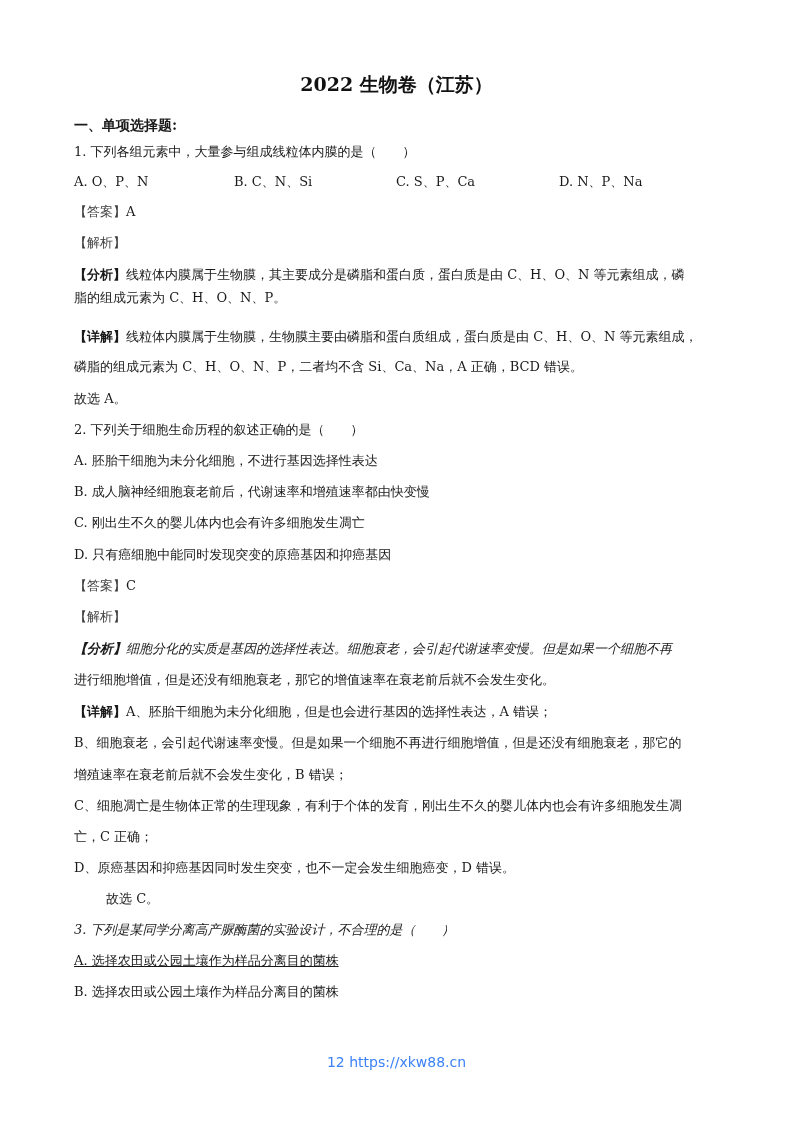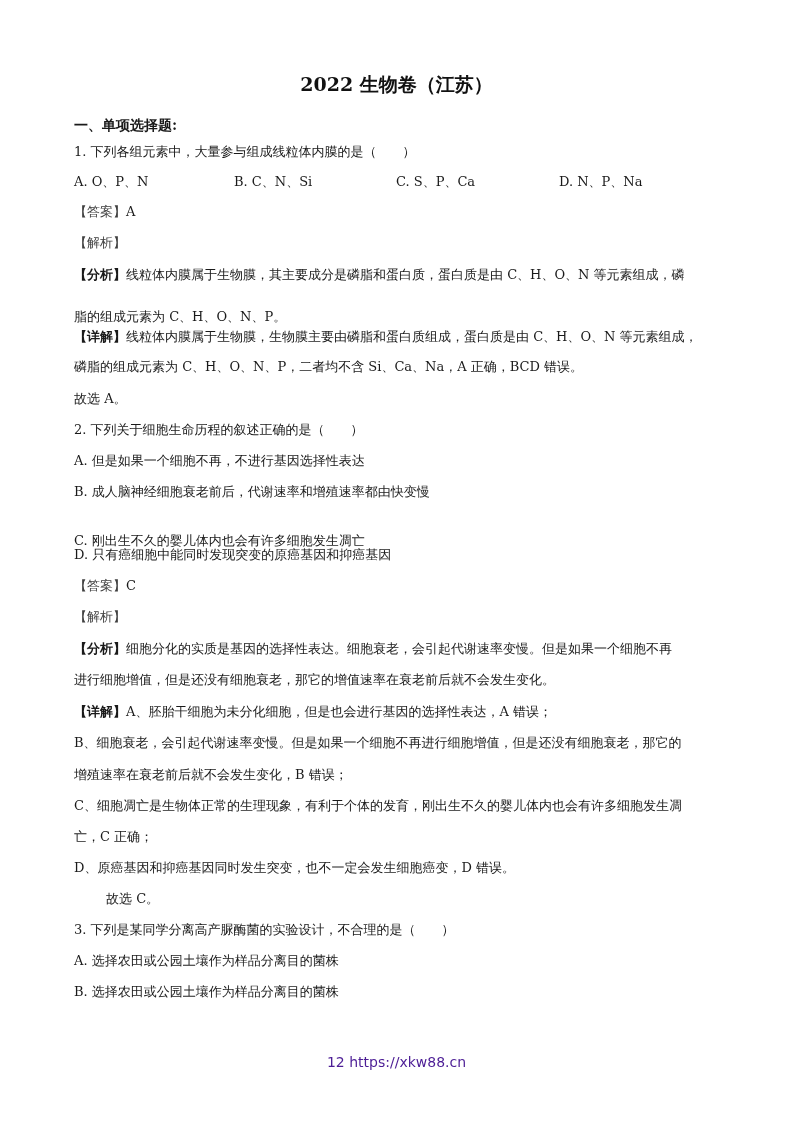--- a/index.html
+++ b/index.html
@@ -16,21 +16,21 @@
     .line {
       position: absolute; left: 74px; font-size: 13px; line-height: 18px;
       white-space: nowrap; color: #1a1a1a;
     }
     .section { font-weight: bold; font-size: 14px; }
     .tag-blue { color: #404040; }
     .tag-black { font-weight: bold; }
     .footer {
       position: absolute; left: 0; width: 793px; top: 1054px; text-align: center;
       font-family: "DejaVu Sans", "Liberation Sans", sans-serif;
-      font-size: 14px; color: #4c1d95;
+      font-size: 14px; color: #3b82f6;
     }
   </style>
 </head>
 <body>
 
 <div class="page">
   <div class="title">2022 生物卷（江苏）</div>
 
   <div class="line section" style="top:116px;">一、单项选择题:</div>
 
@@ -41,52 +41,52 @@
   <div class="line" style="top:173px; left:559px;">D. N、P、Na</div>
 
   <div class="line" style="top:203px;">
     <span class="tag-blue">【答案】</span><span>A</span>
   </div>
   <div class="line tag-blue" style="top:234px;">【解析】</div>
 
   <div class="line" style="top:266px;">
     <span class="tag-black">【分析】</span><span>线粒体内膜属于生物膜，其主要成分是磷脂和蛋白质，蛋白质是由 C、H、O、N 等元素组成，磷</span>
   </div>
-  <div class="line" style="top:308px;text-align:center;">脂的组成元素为 C、H、O、N、P。</div>
+  <div class="line" style="top:289px;text-align:center;">脂的组成元素为 C、H、O、N、P。</div>
 
   <div class="line" style="top:328px;">
     <span class="tag-black">【详解】</span><span>线粒体内膜属于生物膜，生物膜主要由磷脂和蛋白质组成，蛋白质是由 C、H、O、N 等元素组成，</span>
   </div>
   <div class="line" style="top:358px;">磷脂的组成元素为 C、H、O、N、P，二者均不含 Si、Ca、Na，A 正确，BCD 错误。</div>
   <div class="line" style="top:390px;">故选 A。</div>
 
   <div class="line" style="top:421px;">2. 下列关于细胞生命历程的叙述正确的是（　　）</div>
-  <div class="line" style="top:452px;">A. 但是如果一个细胞不再，不进行基因选择性表达</div>
+  <div class="line" style="top:452px;">A. 胚胎干细胞为未分化细胞，不进行基因选择性表达</div>
   <div class="line" style="top:483px;">B. 成人脑神经细胞衰老前后，代谢速率和增殖速率都由快变慢</div>
-  <div class="line" style="top:532px;text-align:center;">C. 刚出生不久的婴儿体内也会有许多细胞发生凋亡</div>
+  <div class="line" style="top:514px;text-align:center;">C. 刚出生不久的婴儿体内也会有许多细胞发生凋亡</div>
   <div class="line" style="top:546px;text-align:center;">D. 只有癌细胞中能同时发现突变的原癌基因和抑癌基因</div>
 
   <div class="line" style="top:577px;">
     <span class="tag-blue">【答案】</span><span>C</span>
   </div>
   <div class="line tag-blue" style="top:608px;">【解析】</div>
 
-  <div class="line" style="top:640px;">
+  <div class="line" style="top:640px;font-style:italic;">
     <span class="tag-black">【分析】</span><span>细胞分化的实质是基因的选择性表达。细胞衰老，会引起代谢速率变慢。但是如果一个细胞不再</span>
   </div>
   <div class="line" style="top:671px;">进行细胞增值，但是还没有细胞衰老，那它的增值速率在衰老前后就不会发生变化。</div>
 
   <div class="line" style="top:703px;">
     <span class="tag-black">【详解】</span><span>A、胚胎干细胞为未分化细胞，但是也会进行基因的选择性表达，A 错误；</span>
   </div>
   <div class="line" style="top:734px;">B、细胞衰老，会引起代谢速率变慢。但是如果一个细胞不再进行细胞增值，但是还没有细胞衰老，那它的</div>
   <div class="line" style="top:766px;">增殖速率在衰老前后就不会发生变化，B 错误；</div>
   <div class="line" style="top:797px;">C、细胞凋亡是生物体正常的生理现象，有利于个体的发育，刚出生不久的婴儿体内也会有许多细胞发生凋</div>
   <div class="line" style="top:828px;">亡，C 正确；</div>
   <div class="line" style="top:859px;">D、原癌基因和抑癌基因同时发生突变，也不一定会发生细胞癌变，D 错误。</div>
   <div class="line" style="top:890px;margin-left:32px;">故选 C。</div>
 
-  <div class="line" style="top:921px;">3. 下列是某同学分离高产脲酶菌的实验设计，不合理的是（　　）</div>
-  <div class="line" style="top:952px;">A. 选择农田或公园土壤作为样品分离目的菌株</div>
+  <div class="line" style="top:921px;font-style:italic;">3. 下列是某同学分离高产脲酶菌的实验设计，不合理的是（　　）</div>
+  <div class="line" style="top:952px;text-decoration:underline;">A. 选择农田或公园土壤作为样品分离目的菌株</div>
   <div class="line" style="top:983px;">B. 选择农田或公园土壤作为样品分离目的菌株</div>
 
   <div class="footer">12 https://xkw88.cn</div>
 </div>
 
 </body></html>

